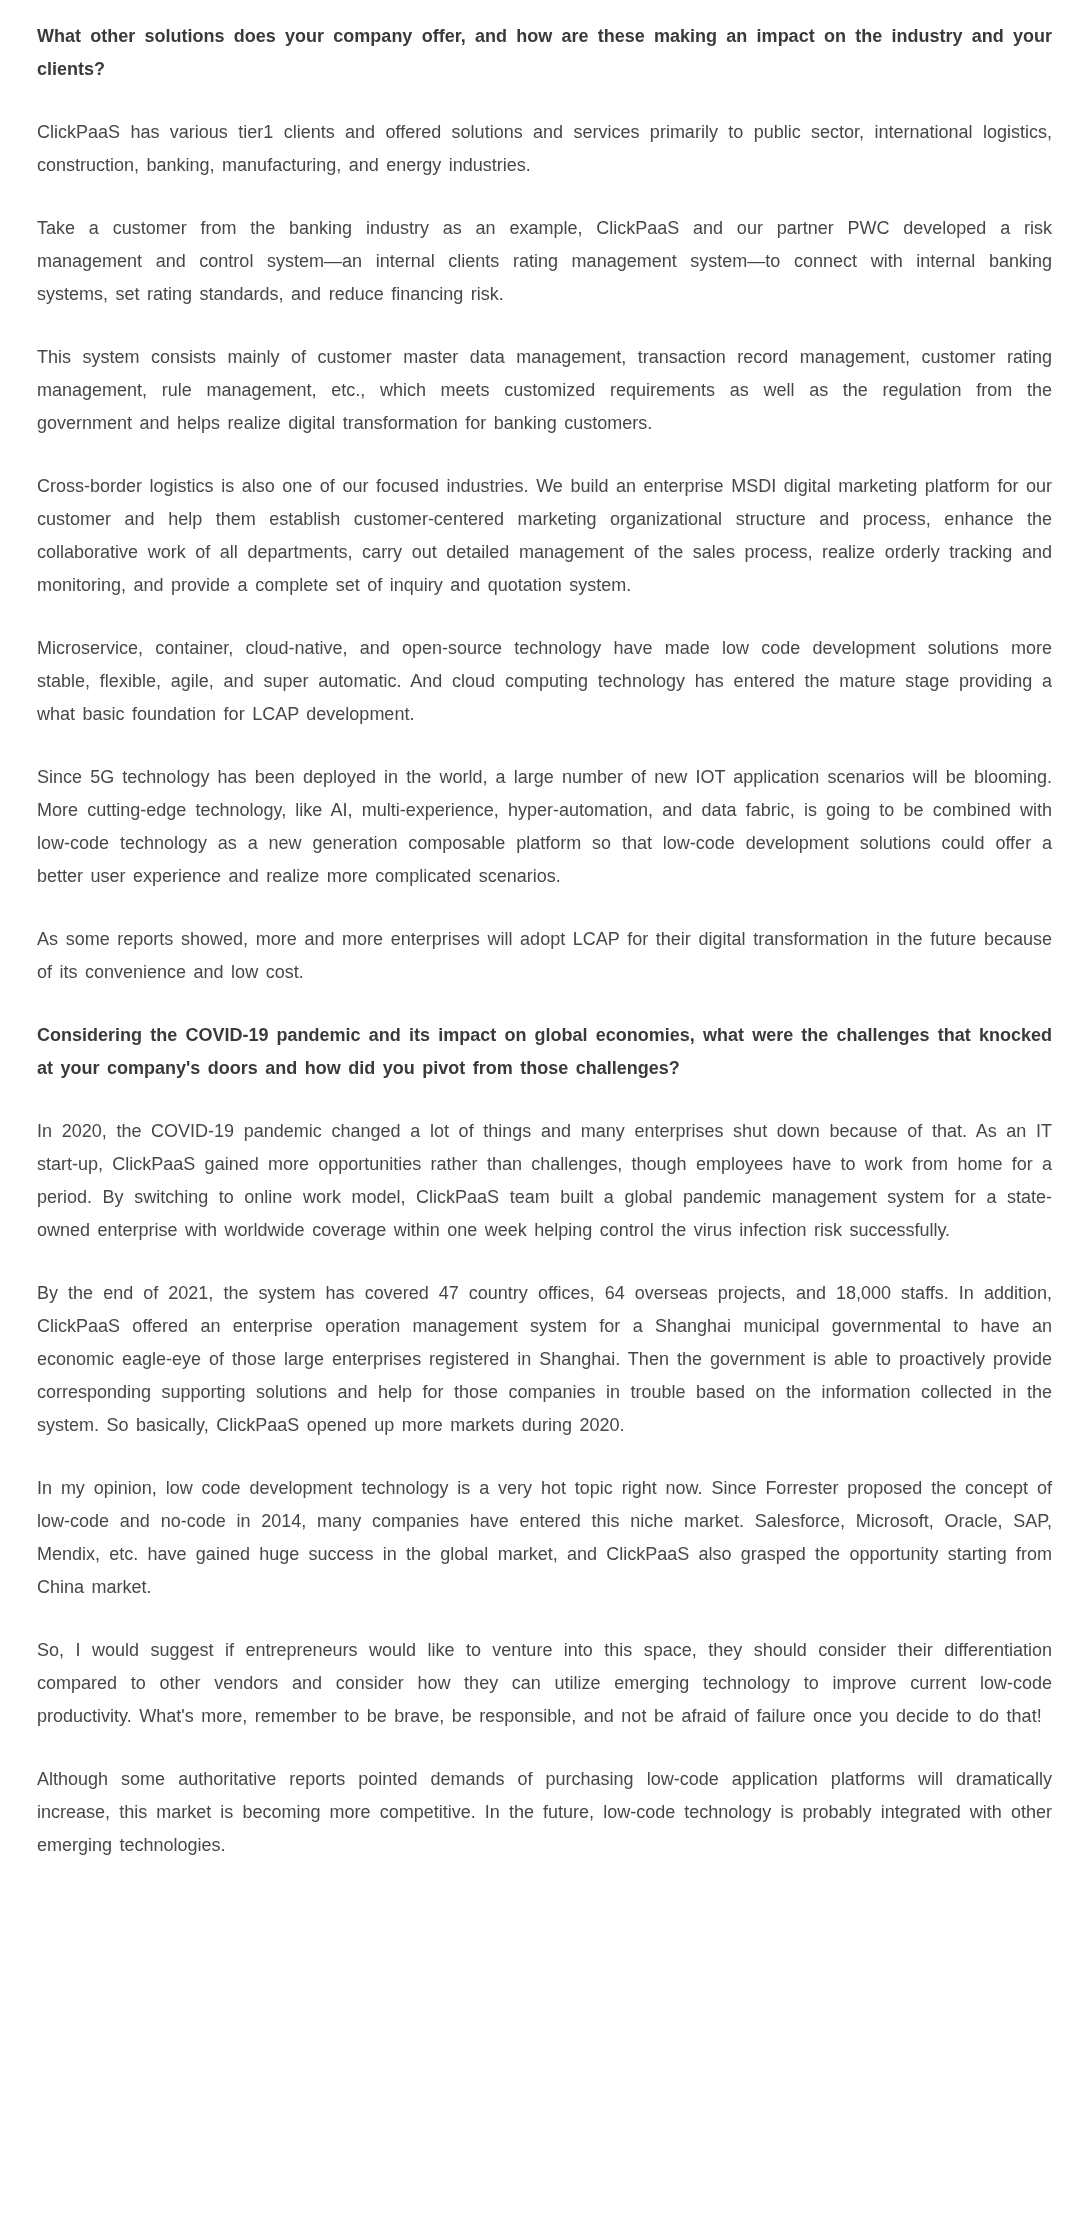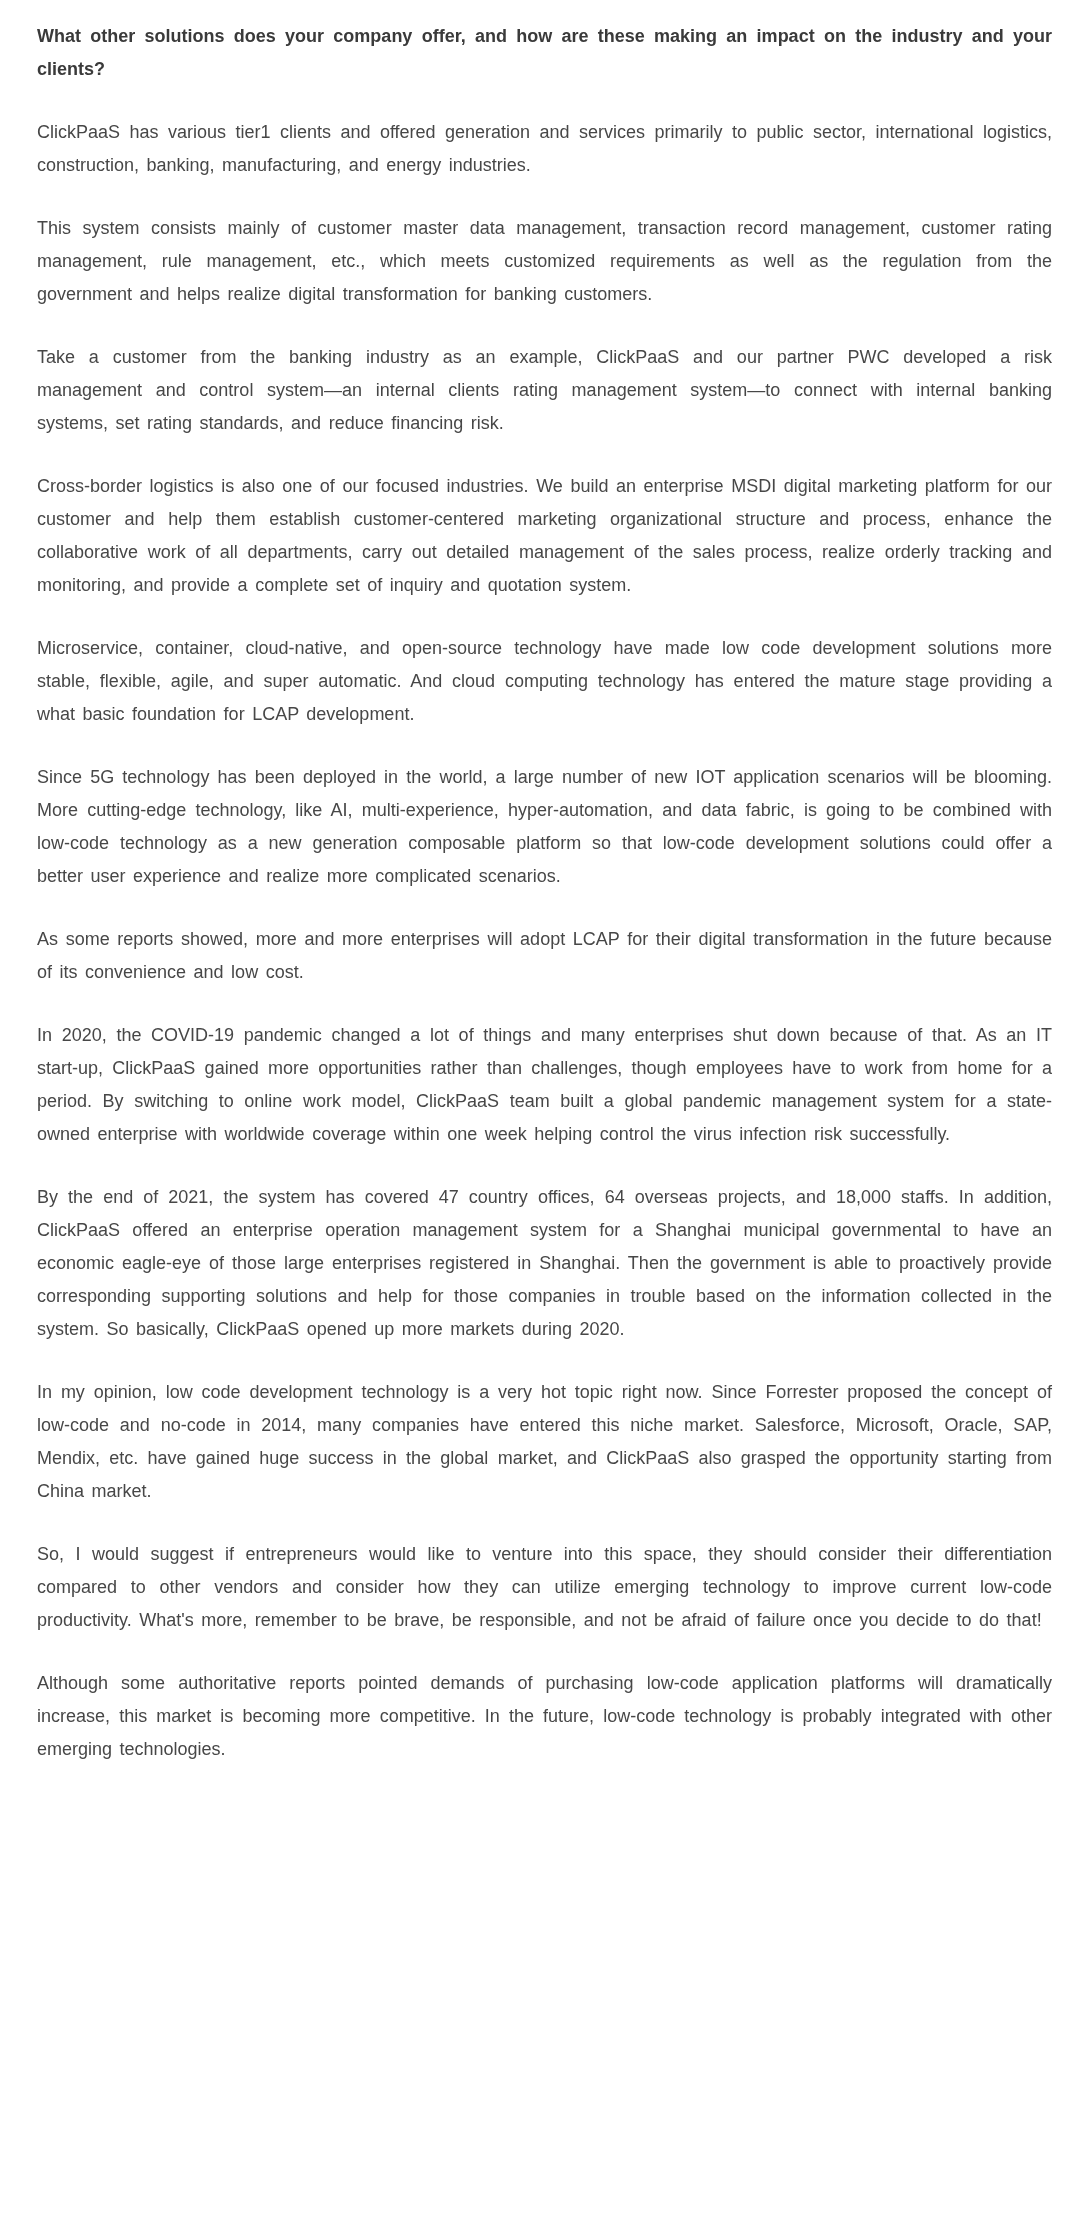--- a/index.html
+++ b/index.html
@@ -36,25 +36,26 @@
   .article p.a {
     font-weight: normal;
     color: var(--body-text);
   }
 </style>
 </head>
 <body>
 
 <main class="article">
   <p class="q">What other solutions does your company offer, and how are these making an impact on the industry and your clients?</p>
-  <p class="a">ClickPaaS has various tier1 clients and offered generation and services primarily to public sector, international logistics, construction, banking, manufacturing, and energy industries.</p>
+  <p class="a">ClickPaaS has various tier1 clients and offered solutions and services primarily to public sector, international logistics, construction, banking, manufacturing, and energy industries.</p>
+  <p class="a">Take a customer from the banking industry as an example, ClickPaaS and our partner PWC developed a risk management and control system—an internal clients rating management system—to connect with internal banking systems, set rating standards, and reduce financing risk.</p>
   <p class="a">This system consists mainly of customer master data management, transaction record management, customer rating management, rule management, etc., which meets customized requirements as well as the regulation from the government and helps realize digital transformation for banking customers.</p>
-  <p class="a">Take a customer from the banking industry as an example, ClickPaaS and our partner PWC developed a risk management and control system—an internal clients rating management system—to connect with internal banking systems, set rating standards, and reduce financing risk.</p>
   <p class="a">Cross-border logistics is also one of our focused industries. We build an enterprise MSDI digital marketing platform for our customer and help them establish customer-centered marketing organizational structure and process, enhance the collaborative work of all departments, carry out detailed management of the sales process, realize orderly tracking and monitoring, and provide a complete set of inquiry and quotation system.</p>
   <p class="a">Microservice, container, cloud-native, and open-source technology have made low code development solutions more stable, flexible, agile, and super automatic. And cloud computing technology has entered the mature stage providing a what basic foundation for LCAP development.</p>
   <p class="a">Since 5G technology has been deployed in the world, a large number of new IOT application scenarios will be blooming. More cutting-edge technology, like AI, multi-experience, hyper-automation, and data fabric, is going to be combined with low-code technology as a new generation composable platform so that low-code development solutions could offer a better user experience and realize more complicated scenarios.</p>
   <p class="a">As some reports showed, more and more enterprises will adopt LCAP for their digital transformation in the future because of its convenience and low cost.</p>
+  <p class="q">Considering the COVID-19 pandemic and its impact on global economies, what were the challenges that knocked at your company's doors and how did you pivot from those challenges?</p>
   <p class="a">In 2020, the COVID-19 pandemic changed a lot of things and many enterprises shut down because of that. As an IT start-up, ClickPaaS gained more opportunities rather than challenges, though employees have to work from home for a period. By switching to online work model, ClickPaaS team built a global pandemic management system for a state-owned enterprise with worldwide coverage within one week helping control the virus infection risk successfully.</p>
   <p class="a">By the end of 2021, the system has covered 47 country offices, 64 overseas projects, and 18,000 staffs. In addition, ClickPaaS offered an enterprise operation management system for a Shanghai municipal governmental to have an economic eagle-eye of those large enterprises registered in Shanghai. Then the government is able to proactively provide corresponding supporting solutions and help for those companies in trouble based on the information collected in the system. So basically, ClickPaaS opened up more markets during 2020.</p>
   <p class="a">In my opinion, low code development technology is a very hot topic right now. Since Forrester proposed the concept of low-code and no-code in 2014, many companies have entered this niche market. Salesforce, Microsoft, Oracle, SAP, Mendix, etc. have gained huge success in the global market, and ClickPaaS also grasped the opportunity starting from China market.</p>
   <p class="a">So, I would suggest if entrepreneurs would like to venture into this space, they should consider their differentiation compared to other vendors and consider how they can utilize emerging technology to improve current low-code productivity. What's more, remember to be brave, be responsible, and not be afraid of failure once you decide to do that!</p>
   <p class="a">Although some authoritative reports pointed demands of purchasing low-code application platforms will dramatically increase, this market is becoming more competitive. In the future, low-code technology is probably integrated with other emerging technologies.</p>
 </main>
 
 </body></html>

